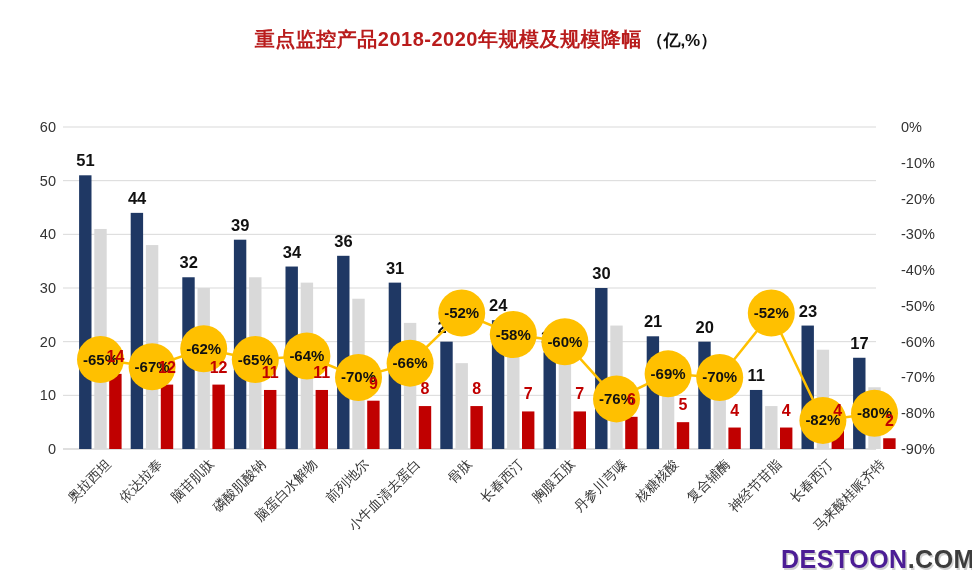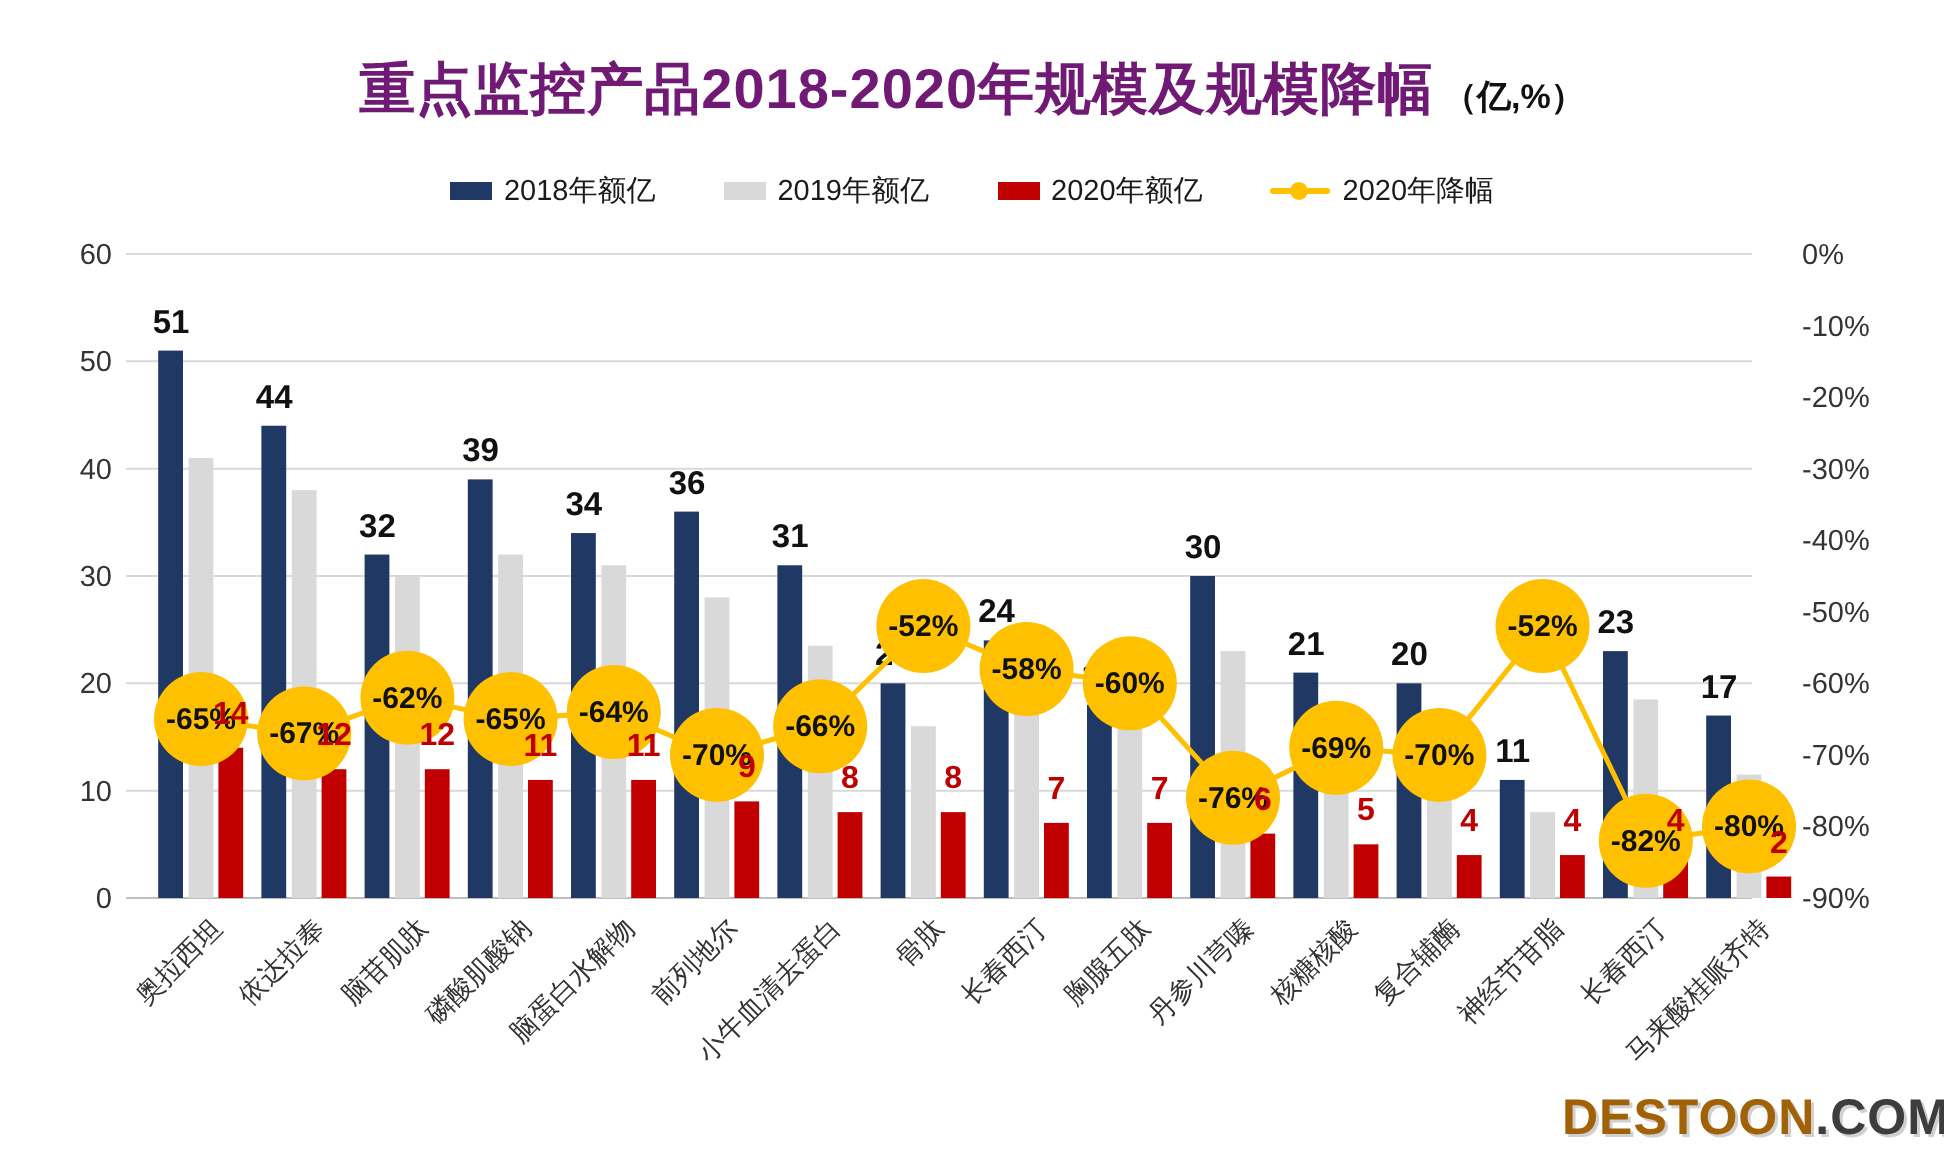--- a/index.html
+++ b/index.html
@@ -1,66 +1,45 @@
 <!DOCTYPE html>
 <html><head>
 <meta charset="utf-8">
 <style>
   html,body{margin:0;padding:0;background:#ffffff;}
   body{font-family:"Liberation Sans","DejaVu Sans",sans-serif;}
   #stage{position:relative;width:972px;height:585px;background:#ffffff;overflow:hidden;}
   #title-row{position:absolute;top:26px;left:0;width:972px;text-align:center;white-space:nowrap;}
-  #title-main{font-size:28px;font-weight:800;color:#701a75;letter-spacing:.5px;}
+  #title-main{font-size:20px;font-weight:800;color:#b91c1c;letter-spacing:.5px;}
   #title-unit{font-size:17px;font-weight:700;color:#111;}
   #legend-row{position:absolute;top:86px;left:0;width:972px;display:flex;justify-content:center;align-items:center;gap:34px;}
   .legend-item{display:flex;align-items:center;gap:6px;}
   .legend-swatch{display:inline-block;width:21px;height:9px;}
   .legend-line{position:relative;display:inline-block;width:30px;height:9px;}
   .legend-line .bar{position:absolute;left:0;top:3px;width:30px;height:3px;border-radius:2px;}
   .legend-line .dot{position:absolute;left:10px;top:0;width:9px;height:9px;border-radius:50%;}
   .legend-label{font-size:14.5px;color:#1a1a1a;}
   #chart-svg{position:absolute;left:0;top:0;}
   #chart-svg text{font-family:"Liberation Sans","DejaVu Sans",sans-serif;}
   #watermark{position:absolute;left:653px;top:141px;font-size:30px;font-weight:800;color:#e60012;letter-spacing:4px;white-space:nowrap;}
   #site-logo{position:absolute;left:781px;top:545px;font-size:25px;font-weight:800;letter-spacing:.5px;white-space:nowrap;
              text-shadow:1.5px 1.5px 0 rgba(150,150,150,.45);}
-  #logo-primary{color:#a16207;text-align:center;}
+  #logo-primary{color:#4c1d95;text-align:center;}
   #logo-secondary{color:#3d3d3d;}
 </style>
 </head>
 <body>
 
 <div id="stage">
 
   <div id="title-row">
     <span id="title-main">重点监控产品2018-2020年规模及规模降幅</span>
     <span id="title-unit">（亿,%）</span>
   </div>
 
-  <div id="legend-row">
-      <span class="legend-item">
-        <span class="legend-swatch" style="background: rgb(31, 56, 100);"></span>
-        <span class="legend-label">2018年额亿</span>
-      </span>
-      <span class="legend-item">
-        <span class="legend-swatch" style="background: rgb(217, 217, 217);"></span>
-        <span class="legend-label">2019年额亿</span>
-      </span>
-      <span class="legend-item">
-        <span class="legend-swatch" style="background: rgb(192, 0, 0);"></span>
-        <span class="legend-label">2020年额亿</span>
-      </span>
-      <span class="legend-item">
-        <span class="legend-line">
-          <span class="bar" style="background: rgb(255, 192, 0);"></span>
-          <span class="dot" style="background: rgb(255, 192, 0);"></span>
-        </span>
-        <span class="legend-label">2020年降幅</span>
-      </span>
-    </div>
 
   <svg id="chart-svg" width="972" height="585" viewBox="0 0 972 585">
       <line x1="63" y1="449" x2="876" y2="449" stroke="#bfbfbf" stroke-width="1"></line>
       <line x1="63" y1="395.3333333333333" x2="876" y2="395.3333333333333" stroke="#d9d9d9" stroke-width="1"></line>
       <line x1="63" y1="341.6666666666667" x2="876" y2="341.6666666666667" stroke="#d9d9d9" stroke-width="1"></line>
       <line x1="63" y1="288" x2="876" y2="288" stroke="#d9d9d9" stroke-width="1"></line>
       <line x1="63" y1="234.33333333333334" x2="876" y2="234.33333333333334" stroke="#d9d9d9" stroke-width="1"></line>
       <line x1="63" y1="180.66666666666669" x2="876" y2="180.66666666666669" stroke="#d9d9d9" stroke-width="1"></line>
       <line x1="63" y1="127" x2="876" y2="127" stroke="#d9d9d9" stroke-width="1"></line>
       <text x="56" y="454" text-anchor="end" font-size="14.5" fill="#333">0</text>

